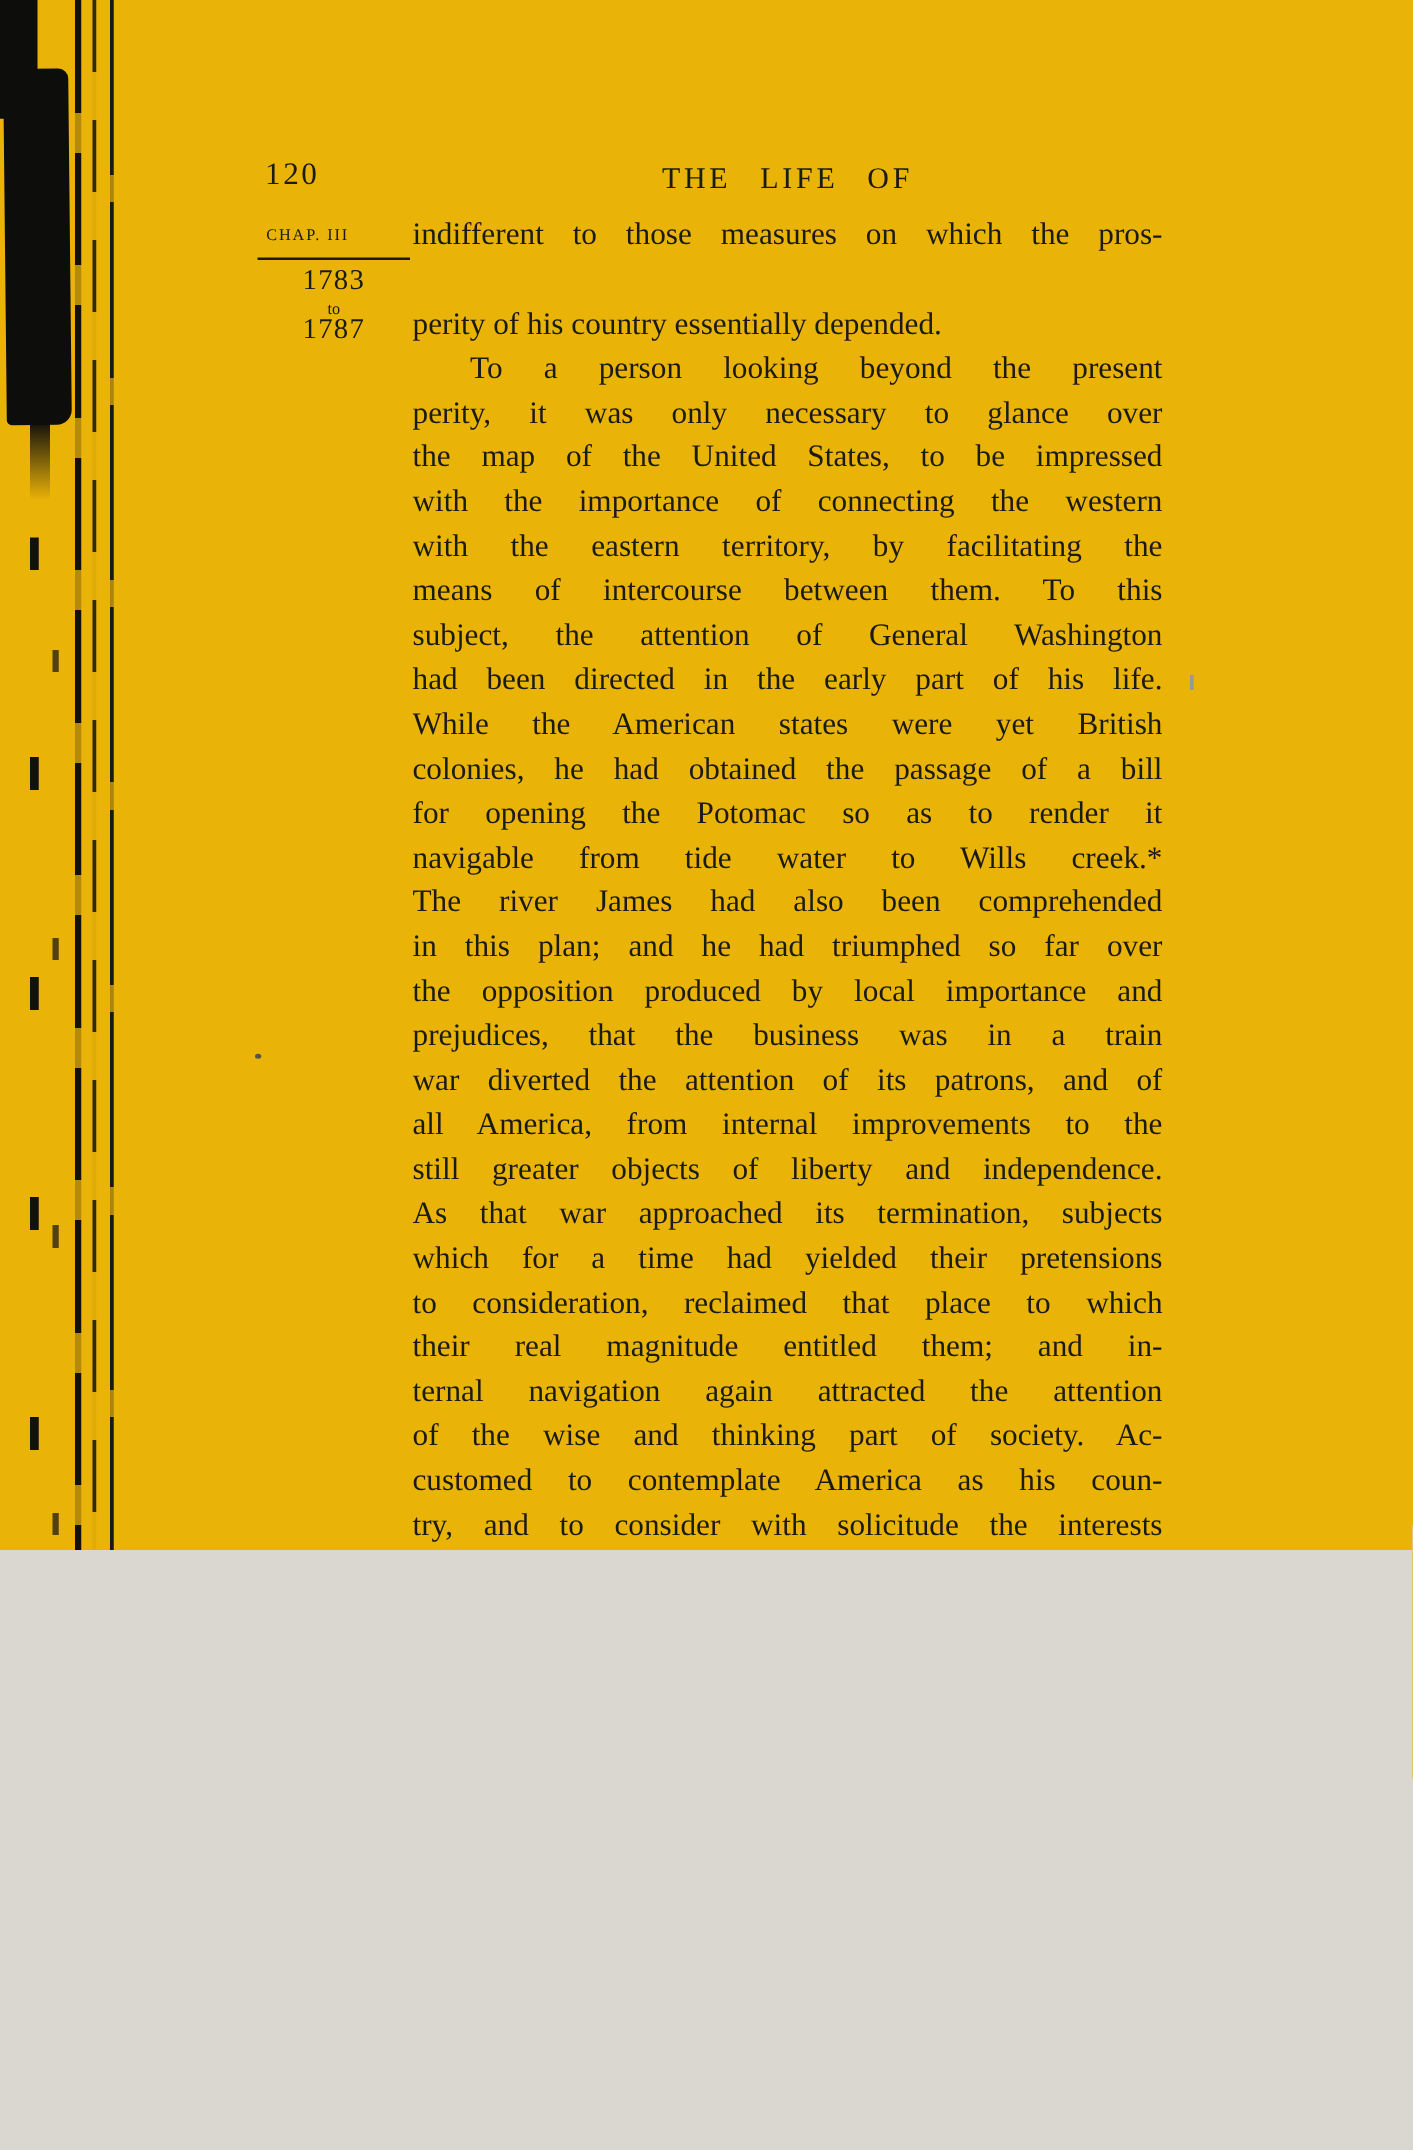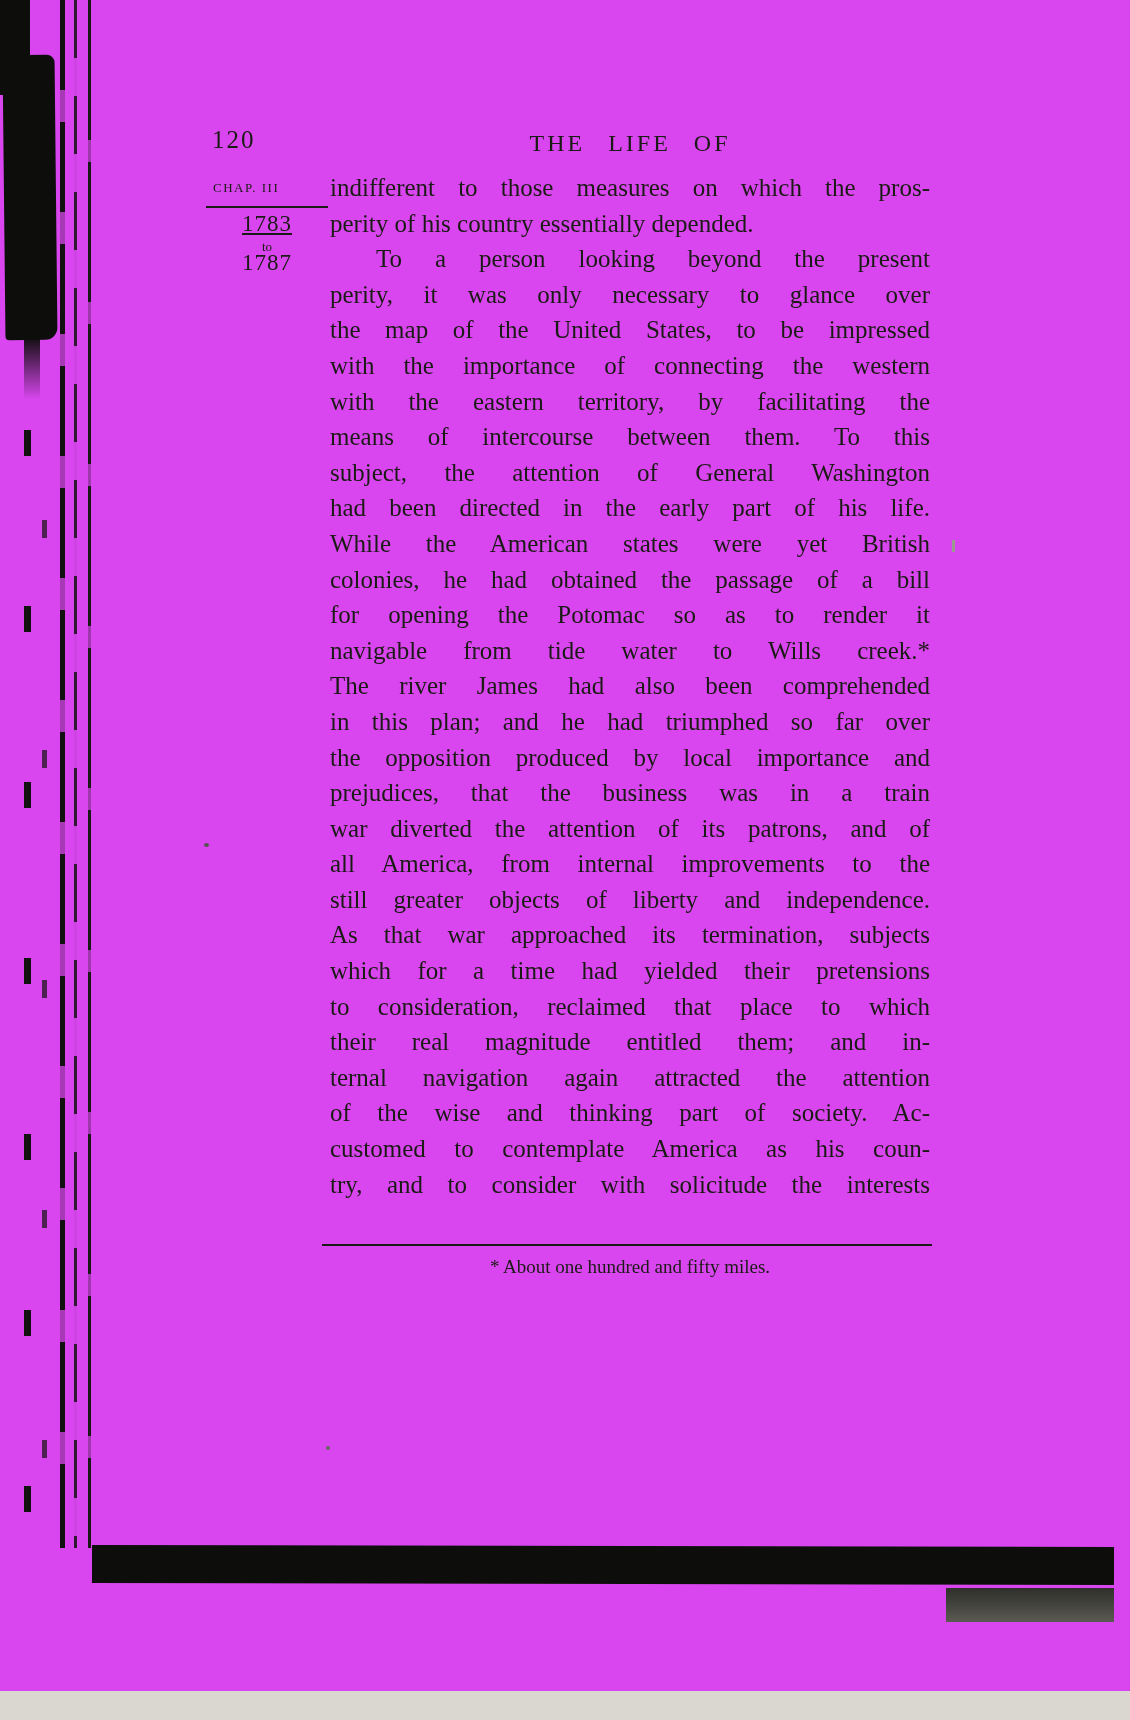--- a/index.html
+++ b/index.html
@@ -1,21 +1,21 @@
 <!DOCTYPE html>
 <html><head>
 <meta charset="utf-8">
 <style>
   * { margin: 0; padding: 0; box-sizing: border-box; }
   html, body { background: #d9d7d0; }
   .scan {
     position: relative;
     width: 1130px;
-    height: 1691px;
-    background: #d946ef;
+    height: 1240px;
+    background: #eab308;
     font-family: "Liberation Serif", "DejaVu Serif", serif;
     color: #1b1b15;
     overflow: hidden;
   }
 
   
   .art { position: absolute; pointer-events: none; }
   .blob-corner { left: 0; top: 0; width: 30px; height: 95px; background: #0d0d0b; }
   .blob-main   { left: 4px; top: 55px; width: 52px; height: 285px; background: #0d0d0b;
                  border-radius: 0 8px 12px 4px; transform: rotate(-0.6deg); }
@@ -55,40 +55,40 @@
     font-size: 13px; letter-spacing: 1.5px;
   }
   .chapter-rule {
     position: absolute; left: 206px; top: 206px;
     width: 122px; height: 2px; background: #1b1b15;
   }
   .year-start, .year-end {
     position: absolute; left: 206px; width: 122px;
     text-align: center; font-size: 23px; letter-spacing: 1px;
   }
-  .year-start { top: 211px; text-decoration: underline; }
+  .year-start { top: 211px; }
   .year-connector {
     position: absolute; left: 206px; top: 239px; width: 122px;
     text-align: center; font-size: 13px;
   }
   .year-end { top: 250px; }
 
   
   .body-col {
     position: absolute; left: 330px; top: 170px; width: 600px;
     font-size: 25px; line-height: 35.6px;
   }
   .body-line {
     text-align: justify;
     text-align-last: justify;
     text-justify: inter-word;
     height: 35.6px; overflow: hidden; white-space: nowrap;
   }
   .body-line { white-space: normal; }
-  .body-line.flush { text-align: left; text-align-last: left; }
+  .body-line.flush { text-align: left; text-align-last: left; margin-top: 36px; }
   .body-line.indent { text-indent: 46px; }
 
   
   .footnote-rule {
     position: absolute; left: 322px; top: 1244px;
     width: 610px; height: 2px; background: #1b1b15;
   }
   .footnote-text {
     position: absolute; left: 330px; top: 1256px; width: 600px;
     text-align: center; font-size: 19px;

